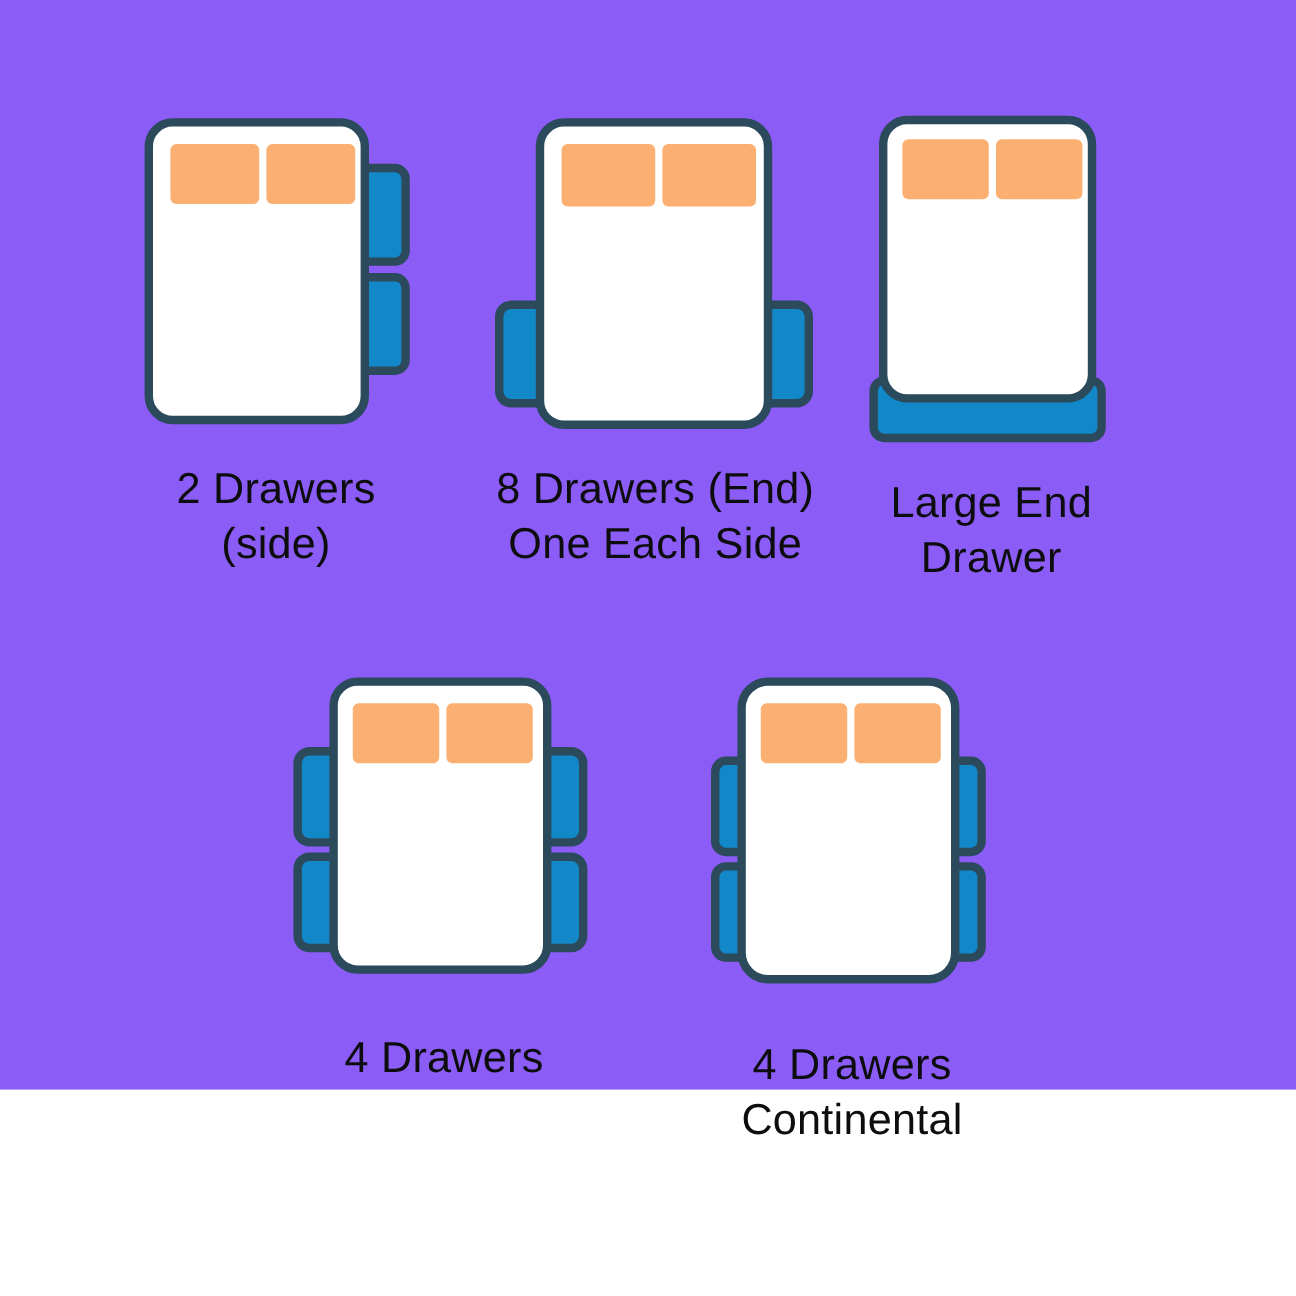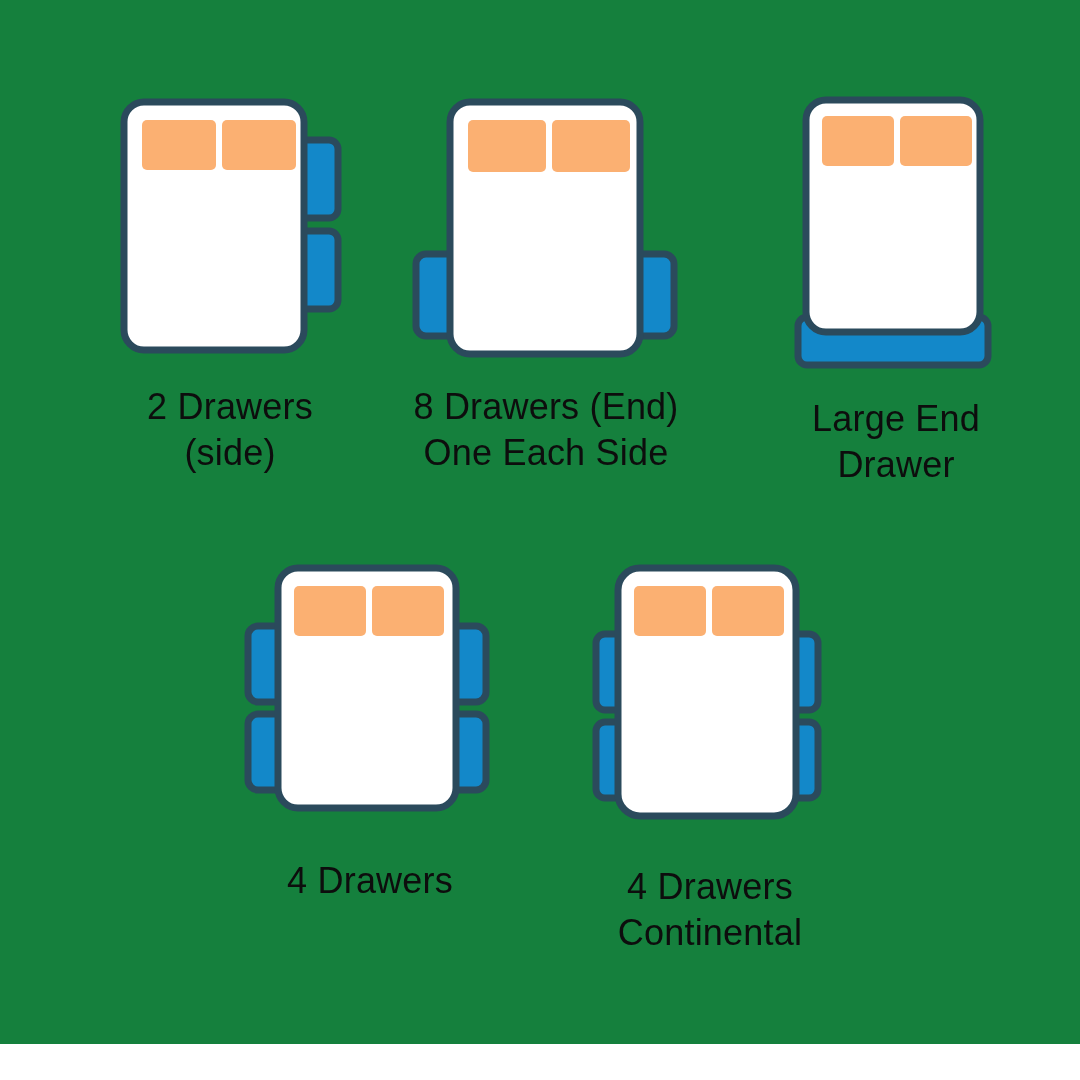--- a/index.html
+++ b/index.html
@@ -12,22 +12,22 @@
     width: 1080px;
     height: 1080px;
     font-family: "Liberation Sans", sans-serif;
     color: #111111;
     overflow: hidden;
     position: relative;
   }
   #canvas {
     position: relative;
     width: 1080px;
-    height: 1044px;
-    background: #15803d;
+    height: 908px;
+    background: #8b5cf6;
   }
   .bed-card {
     position: absolute;
   }
   .bed-figure {
     position: relative;
   }
   .bed-label {
     position: absolute;
     text-align: center;
@@ -87,21 +87,21 @@
         <rect class="frame-outline" x="44" y="14" width="190" height="252" rx="20" ry="20"></rect>
 
         <rect class="pillow" x="62" y="32" width="78" height="52" rx="5" ry="5"></rect>
         <rect class="pillow" x="146" y="32" width="78" height="52" rx="5" ry="5"></rect>
       </svg>
     </div>
     <div class="bed-label" style="left:-90px; top:296px; width:460px;">8 Drawers (End)
 One Each Side</div>
   </div>
 
-  <div class="bed-card" style="left:786px; top:86px;">
+  <div class="bed-card" style="left:716px; top:86px;">
     <div class="bed-figure">
       <svg width="220" height="295" viewBox="0 0 220 295">
 
         <rect class="drawer-box" x="12" y="231" width="190" height="48" rx="9" ry="9"></rect>
 
         <rect class="frame-outline" x="20" y="14" width="174" height="232" rx="20" ry="20"></rect>
 
         <rect class="pillow" x="36" y="30" width="72" height="50" rx="5" ry="5"></rect>
         <rect class="pillow" x="114" y="30" width="72" height="50" rx="5" ry="5"></rect>
       </svg>

